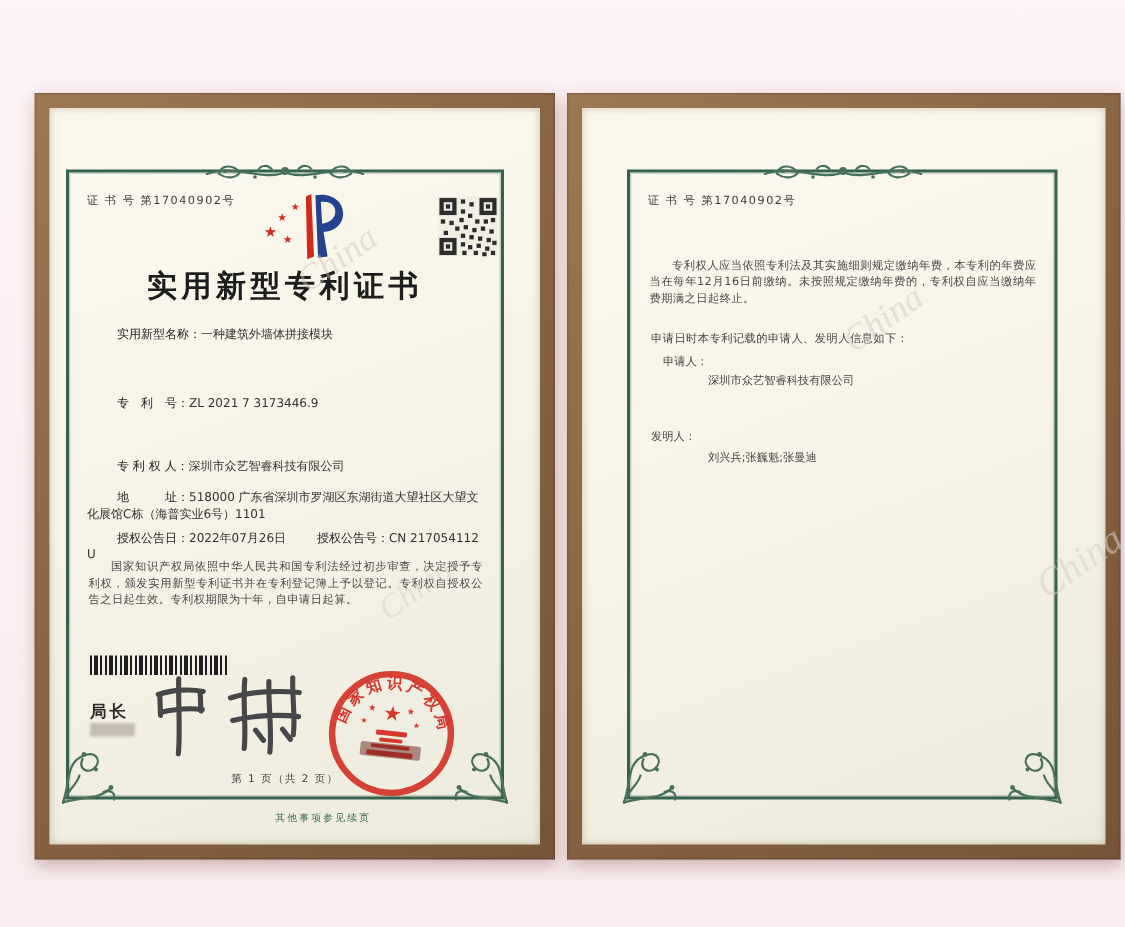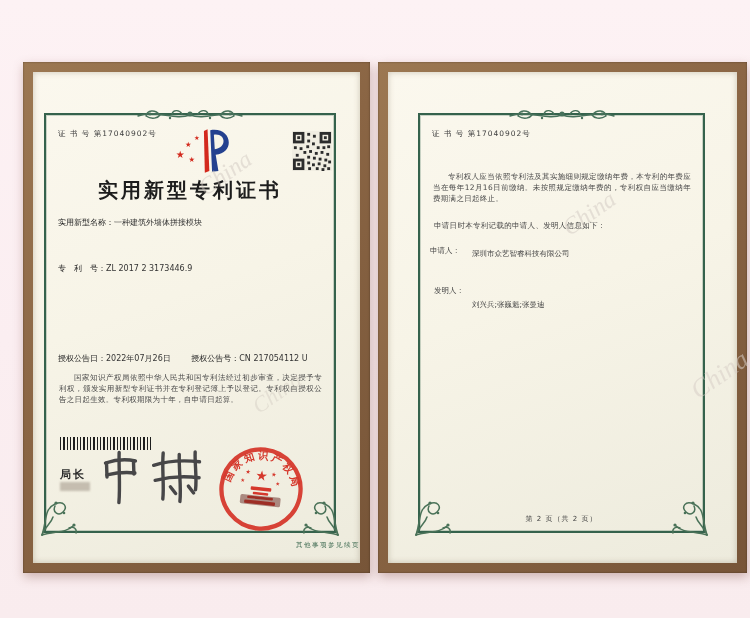--- a/index.html
+++ b/index.html
@@ -49,21 +49,21 @@
   .logo { position:absolute; left:128px; top:10px; }
   .qr   { position:absolute; left:246px; top:16px; }
 
   .cert-title {
     position:absolute; top:62px; left:0; right:0; text-align:center;
     font-family:"Liberation Serif", serif; font-weight:bold;
     font-size:20px; letter-spacing:3px; color:#1d1d1d;
   }
 
   .row { position:absolute; left:12px; right:10px; font-size:8px; line-height:11px; color:#333; }
-  .row .lab { color:#222; }
+  .row .lab { color:#222;margin-left:20px; }
   .blurred { filter:blur(1.4px); color:#6e6e6e; }
 
   .para {
     position:absolute; left:13px; right:12px;
     font-size:7.5px; line-height:11px; color:#494949;
     text-align:justify; text-indent:2em; letter-spacing:.3px;
   }
 
   .barcode {
     position:absolute; left:14px; top:322px; width:92px; height:13px;
@@ -78,33 +78,33 @@
     position:absolute; left:14px; top:367px; width:30px; height:9px;
     background:#b6ad9f; filter:blur(1.2px); opacity:.75;
   }
 
   .signature { position:absolute; left:52px; top:330px; transform:rotate(-2deg); }
   .seal { position:absolute; left:172px; top:331px; transform:rotate(6deg); opacity:.92; }
 
   .page-no { position:absolute; bottom:7px; left:0; right:0; text-align:center; font-size:7px; color:#3e3e3e; letter-spacing:1px; }
 
   .footer-note {
-    position:absolute; top:469px; left:0; right:0; text-align:right;
+    position:absolute; top:469px; left:0; right:0; text-align:center;
     font-size:6.5px; color:#3f6b52; letter-spacing:1.5px;padding-left:38px;
   }
 
   .ornament-top { position:absolute; top:-9px; left:50%; transform:translateX(-50%); }
   .corner { position:absolute; }
   .corner-bl { left:-7px; bottom:-7px; }
   .corner-br { right:-7px; bottom:-7px; transform:scaleX(-1); }
 
   
   .r-para { top:56px; }
   .r-info  { position:absolute; left:14px; top:106px; font-size:7.5px; color:#454545; letter-spacing:.3px; }
-  .r-applab{ position:absolute; left:10px; top:121px; font-size:7.5px; color:#454545;margin-top:10px; }
+  .r-applab{ position:absolute; left:22px; top:121px; font-size:7.5px; color:#454545; }
   .r-app   { position:absolute; left:52px; top:134px; font-size:7.5px; color:#454545; }
   .r-invlab{ position:absolute; left:14px; top:171px; font-size:7.5px; color:#454545; }
   .r-inv   { position:absolute; left:52px; top:185px; font-size:7.5px; color:#454545; }
 </style>
 </head>
 <body>
 
 <div class="scene">
 
   <div class="watermark wm1">China</div>
@@ -189,21 +189,27 @@
           <rect x="4" y="32" width="6" height="6" fill="#f1eee2"></rect>
             <rect x="5.5" y="33.5" width="3" height="3" fill="#2c2c2c"></rect>
         </svg>
 
         <div class="cert-title">实用新型专利证书</div>
 
         <div class="row" style="top:102px">
           <span class="lab">实用新型名称：</span><span>一种建筑外墙体拼接模块</span>
         </div>
         <div class="row" style="top:148px">
-          <span class="lab">专　利　号：</span><span>ZL 2017 2 3173446.9</span>
+          <span class="lab">专　利　号：</span><span>ZL 2021 7 3173446.9</span>
+        </div>
+        <div class="row" style="top:190px">
+          <span class="lab">专 利 权 人：</span><span>深圳市众艺智睿科技有限公司</span>
+        </div>
+        <div class="row" style="top:211px">
+          <span class="lab">地　　　址：</span><span>518000 广东省深圳市罗湖区东湖街道大望社区大望文化展馆C栋（海普实业6号）1101</span>
         </div>
         <div class="row" style="top:238px">
           <span class="lab">授权公告日：</span><span>2022年07月26日</span>
           <span style="margin-left:18px" class="lab">授权公告号：</span><span>CN 217054112 U</span>
         </div>
 
         <div class="para" style="top:257px">国家知识产权局依照中华人民共和国专利法经过初步审查，决定授予专利权，颁发实用新型专利证书并在专利登记簿上予以登记。专利权自授权公告之日起生效。专利权期限为十年，自申请日起算。</div>
 
         <div class="barcode"></div>
 
@@ -240,20 +246,21 @@
             <text x="25" y="44" font-size="6">★</text>
               <text x="66" y="44" font-size="6">★</text>
             <rect x="38" y="48" width="24" height="4" rx="1"></rect>
             <rect x="41" y="54" width="18" height="3" rx="1"></rect>
             <rect x="35" y="59" width="30" height="3" rx="1"></rect>
             <rect x="32" y="64" width="36" height="4" rx="1"></rect>
           </g>
           <rect x="27" y="58" width="47" height="11" rx="2" fill="#5a1410" opacity=".5"></rect>
         </svg>
 
+        <div class="page-no">第 1 页（共 2 页）</div>
 
         <svg class="corner corner-bl" width="44" height="44" viewBox="0 0 44 44">
           <g stroke="#4a7258" fill="none" stroke-width="1.5" stroke-linecap="round">
             <path d="M3,41 C8,26 5,15 16,10 C25,6 29,13 24,18 C20,22 13,19 16,12"></path>
             <path d="M3,41 C16,37 27,39 34,32"></path>
             <path d="M3,41 C6,32 12,30 14,23"></path>
             <path d="M30,34 c5,-2 8,1 7,5"></path>
           </g>
           <g fill="#4a7258">
             <circle cx="17" cy="9" r="1.6"></circle>
@@ -305,21 +312,20 @@
         <div class="cert-no">证 书 号 第17040902号</div>
 
         <div class="para r-para">专利权人应当依照专利法及其实施细则规定缴纳年费，本专利的年费应当在每年12月16日前缴纳。未按照规定缴纳年费的，专利权自应当缴纳年费期满之日起终止。</div>
 
         <div class="r-info">申请日时本专利记载的申请人、发明人信息如下：</div>
         <div class="r-applab">申请人：</div>
         <div class="r-app">深圳市众艺智睿科技有限公司</div>
         <div class="r-invlab">发明人：</div>
         <div class="r-inv">刘兴兵;张巍魁;张曼迪</div>
 
-        <div class="page-no">第 2 页（共 2 页）</div>
 
         <svg class="corner corner-bl" width="44" height="44" viewBox="0 0 44 44">
           <g stroke="#4a7258" fill="none" stroke-width="1.5" stroke-linecap="round">
             <path d="M3,41 C8,26 5,15 16,10 C25,6 29,13 24,18 C20,22 13,19 16,12"></path>
             <path d="M3,41 C16,37 27,39 34,32"></path>
             <path d="M3,41 C6,32 12,30 14,23"></path>
             <path d="M30,34 c5,-2 8,1 7,5"></path>
           </g>
           <g fill="#4a7258">
             <circle cx="17" cy="9" r="1.6"></circle>

